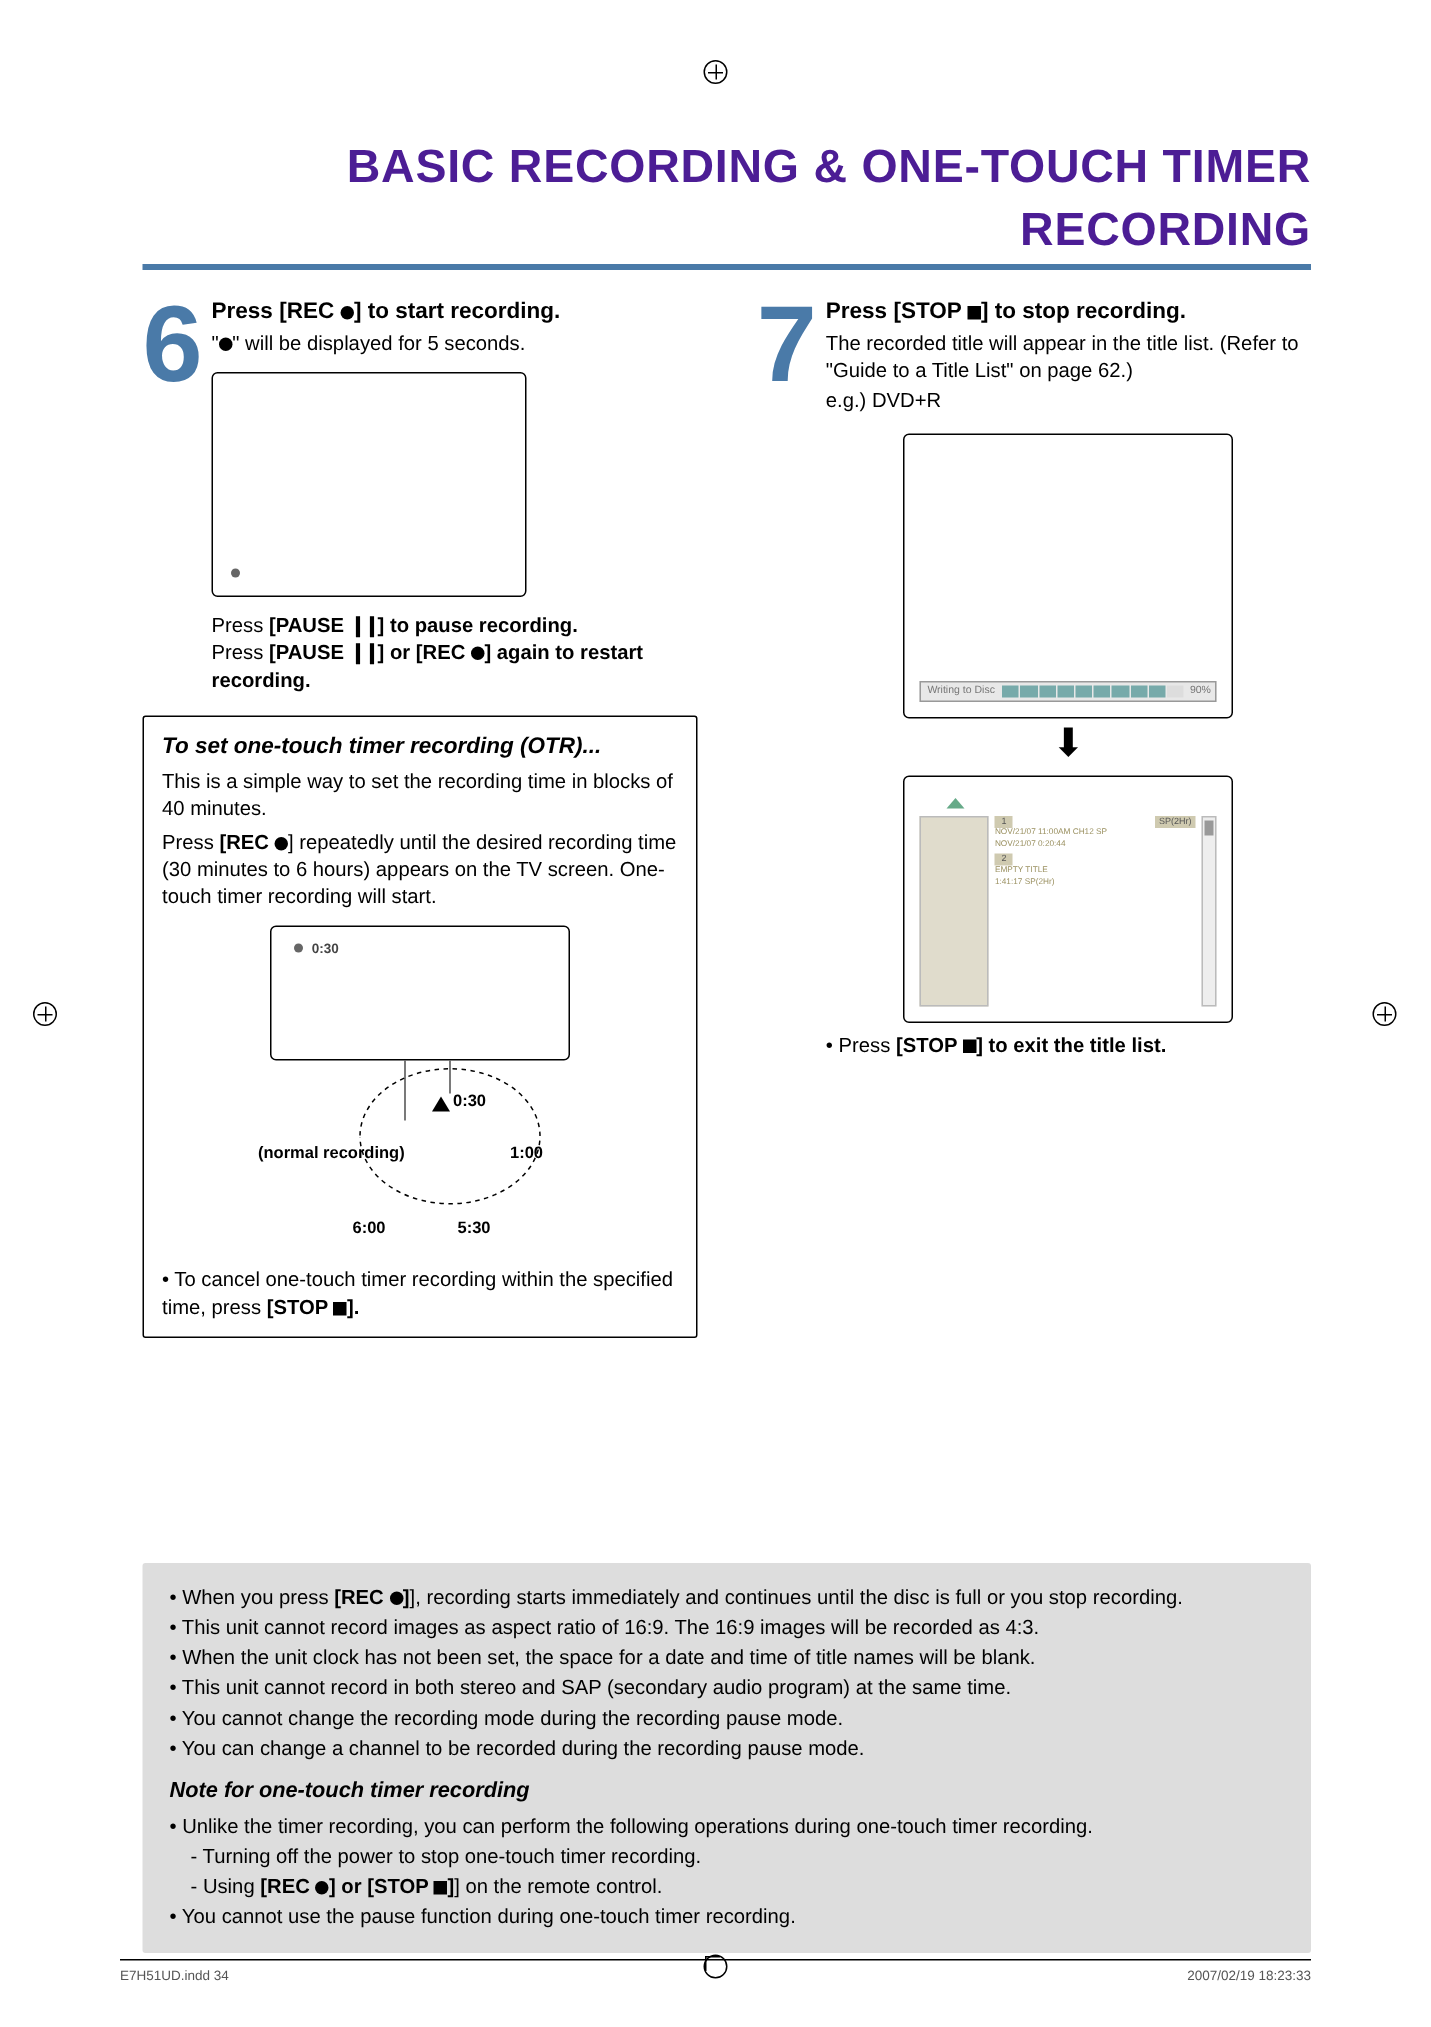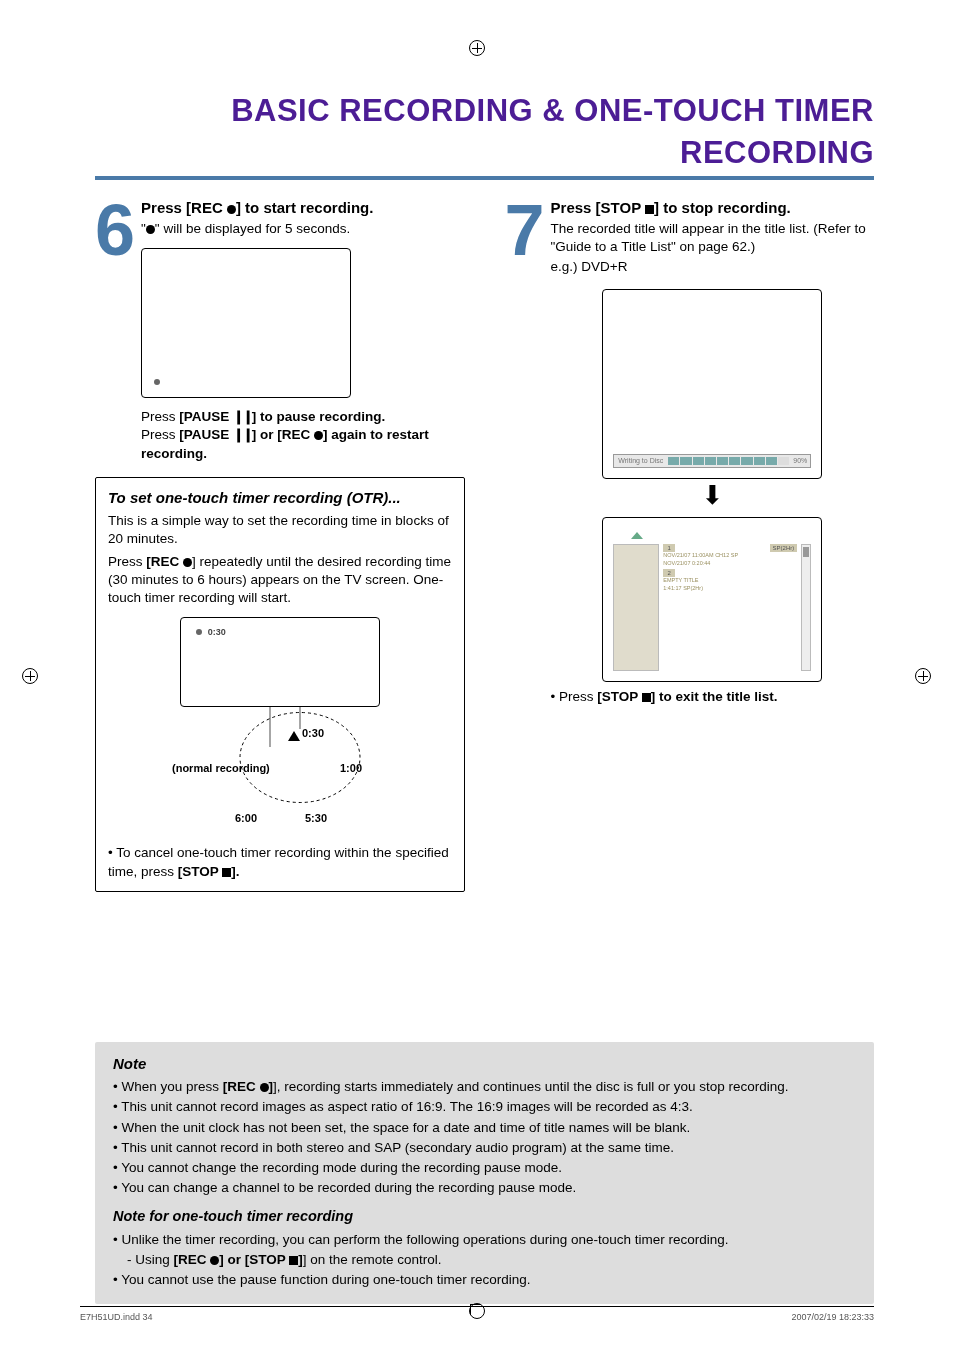--- a/index.html
+++ b/index.html
@@ -285,21 +285,21 @@
             <span>Press </span><b><span>[PAUSE </span><span class="icon-pause">❙❙</span><span>] to pause recording.</span></b>
           </div>
           <div>
             <span>Press </span><b><span>[PAUSE </span><span class="icon-pause">❙❙</span><span>] or </span><span>[REC </span><span class="icon-rec"></span><span>] again to restart recording.</span></b>
           </div>
         </div>
       </div>
 
       <div class="mini-box">
         <h4>To set one-touch timer recording (OTR)...</h4>
-        <div>This is a simple way to set the recording time in blocks of 20 minutes.</div>
+        <div>This is a simple way to set the recording time in blocks of 40 minutes.</div>
         <div style="margin-top:4px;">
           <span>Press </span><b><span>[REC </span><span class="icon-rec"></span></b><span>] repeatedly until the desired recording time (30 minutes to 6 hours) appears on the TV screen. One-touch timer recording will start.</span>
         </div>
 
         <div class="otr-circle-wrap">
           <div class="tv-frame rec2">
             <div class="otr-label">
               <span class="rec-dot" style="position:static;display:inline-block"></span>
               <span>0:30</span>
             </div>
@@ -385,32 +385,32 @@
             <span>• Press </span><b><span>[STOP </span><span class="icon-stop"></span><span>] to exit the title list.</span></b>
           </div>
 
         </div>
       </div>
 
     </div>
   </div>
 
   <div class="notes">
-    <h4>Note</h4>
     <ul id="notes-list-1">
         <li>When you press <b>[REC <span class="icon-rec"></span>]</b>], recording starts immediately and continues until the disc is full or you stop recording.</li>
         <li>This unit cannot record images as aspect ratio of 16:9. The 16:9 images will be recorded as 4:3.</li>
         <li>When the unit clock has not been set, the space for a date and time of title names will be blank.</li>
         <li>This unit cannot record in both stereo and SAP (secondary audio program) at the same time.</li>
         <li>You cannot change the recording mode during the recording pause mode.</li>
         <li>You can change a channel to be recorded during the recording pause mode.</li>
       </ul>
     <h5>Note for one-touch timer recording</h5>
     <ul id="notes-list-2">
         <li>Unlike the timer recording, you can perform the following operations during one-touch timer recording.</li>
+        <li class="sub">Turning off the power to stop one-touch timer recording.</li>
         <li class="sub">Using <b>[REC <span class="icon-rec"></span>] or [STOP <span class="icon-stop"></span>]</b>] on the remote control.</li>
         <li>You cannot use the pause function during one-touch timer recording.</li>
       </ul>
   </div>
 
 </div>
 
 <div class="printfooter">
   <span>E7H51UD.indd   34</span>
   <span class="center">

